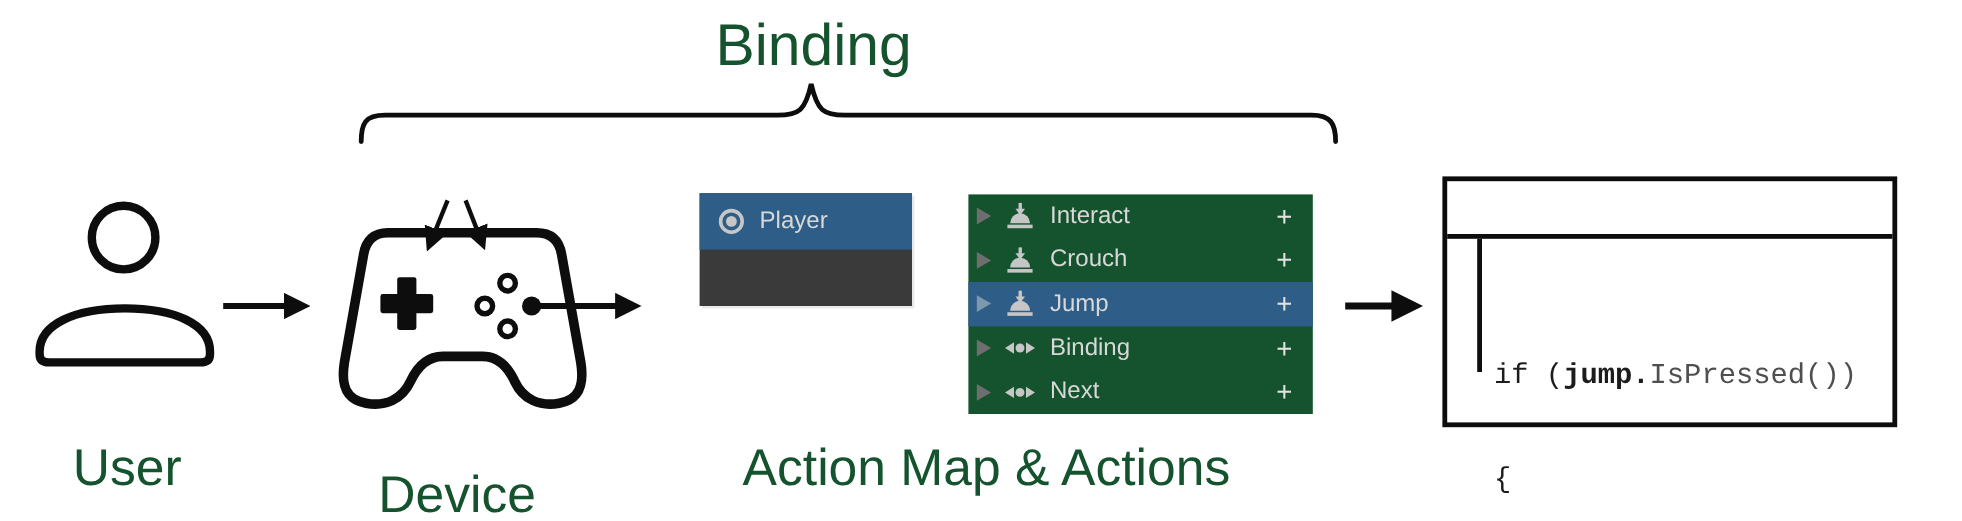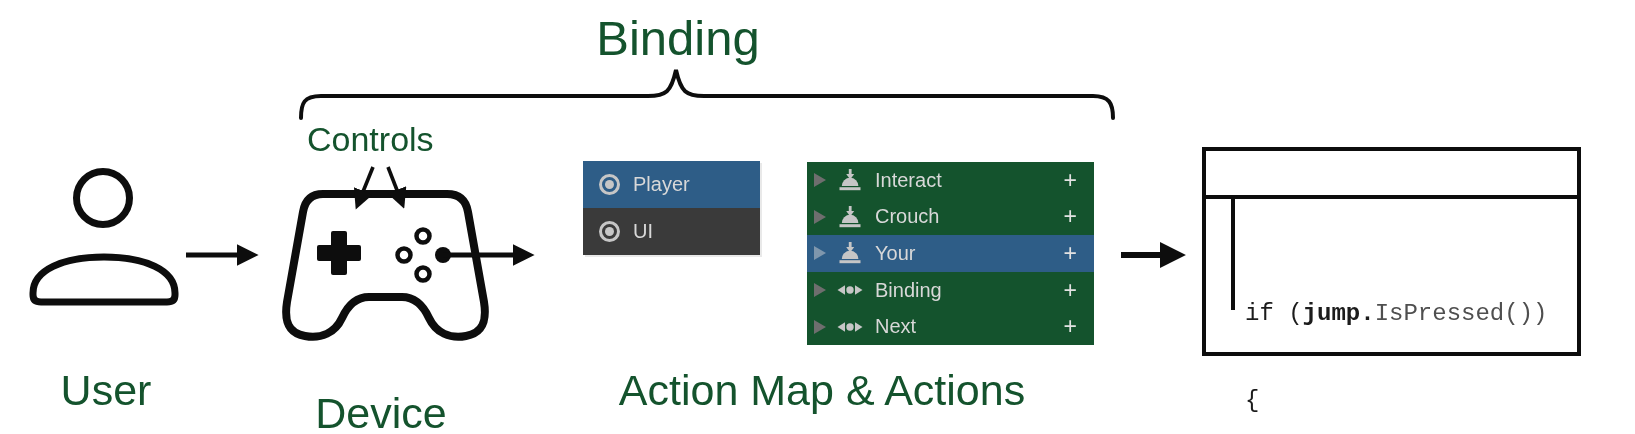--- a/index.html
+++ b/index.html
@@ -102,35 +102,28 @@
       <line x1="373" y1="167" x2="358" y2="204" marker-end="url(#ah2)"></line>
       <line x1="388" y1="167" x2="402" y2="203" marker-end="url(#ah2)"></line>
     </g>
 
     <line x1="443" y1="255" x2="528" y2="255" stroke="#0d0d0d" stroke-width="5" marker-end="url(#ah)"></line>
 
     <line x1="1121" y1="255" x2="1178" y2="255" stroke="#0d0d0d" stroke-width="6" marker-end="url(#ah)"></line>
   </svg>
 
   <div class="label binding-label">Binding</div>
-  <div class="label controls-label">Controls</div>
 
   <div class="map-panel">
     <div class="map-row sel">
       <span class="map-icon">
           <span class="map-icon-dot"></span>
         </span>
       <span class="row-text">Player</span>
     </div>
-    <div class="map-row">
-      <span class="map-icon">
-          <span class="map-icon-dot"></span>
-        </span>
-      <span class="row-text">UI</span>
-    </div>
   </div>
 
   <div class="actions-panel">
 
     <div class="action-row">
       <span class="tri"></span>
       <span class="action-icon">
         <svg width="26" height="22" viewBox="0 0 26 22" fill="#c6c6c6">
           <rect x="11.8" y="0" width="2.8" height="5.5"></rect>
           <polygon points="9.2,5 17.2,5 13.2,10.5"></polygon>
@@ -159,21 +152,21 @@
     <div class="action-row sel">
       <span class="tri"></span>
       <span class="action-icon">
         <svg width="26" height="22" viewBox="0 0 26 22" fill="#c6c6c6">
           <rect x="11.8" y="0" width="2.8" height="5.5"></rect>
           <polygon points="9.2,5 17.2,5 13.2,10.5"></polygon>
           <path d="M 4.8 17 A 8.3 8.3 0 0 1 21.4 17 Z"></path>
           <rect x="2.5" y="18.2" width="21" height="3"></rect>
         </svg>
       </span>
-      <span class="row-text action-label">Your</span>
+      <span class="row-text action-label">Jump</span>
       <span class="plus-btn">+</span>
     </div>
 
     <div class="action-row">
       <span class="tri"></span>
       <span class="action-icon">
         <svg width="26" height="14" viewBox="0 0 26 14" fill="#c6c6c6">
           <polygon points="0.5,7 8,2.3 8,11.7"></polygon>
           <circle cx="13" cy="7" r="3.7"></circle>
           <polygon points="25.5,7 18,2.3 18,11.7"></polygon>

